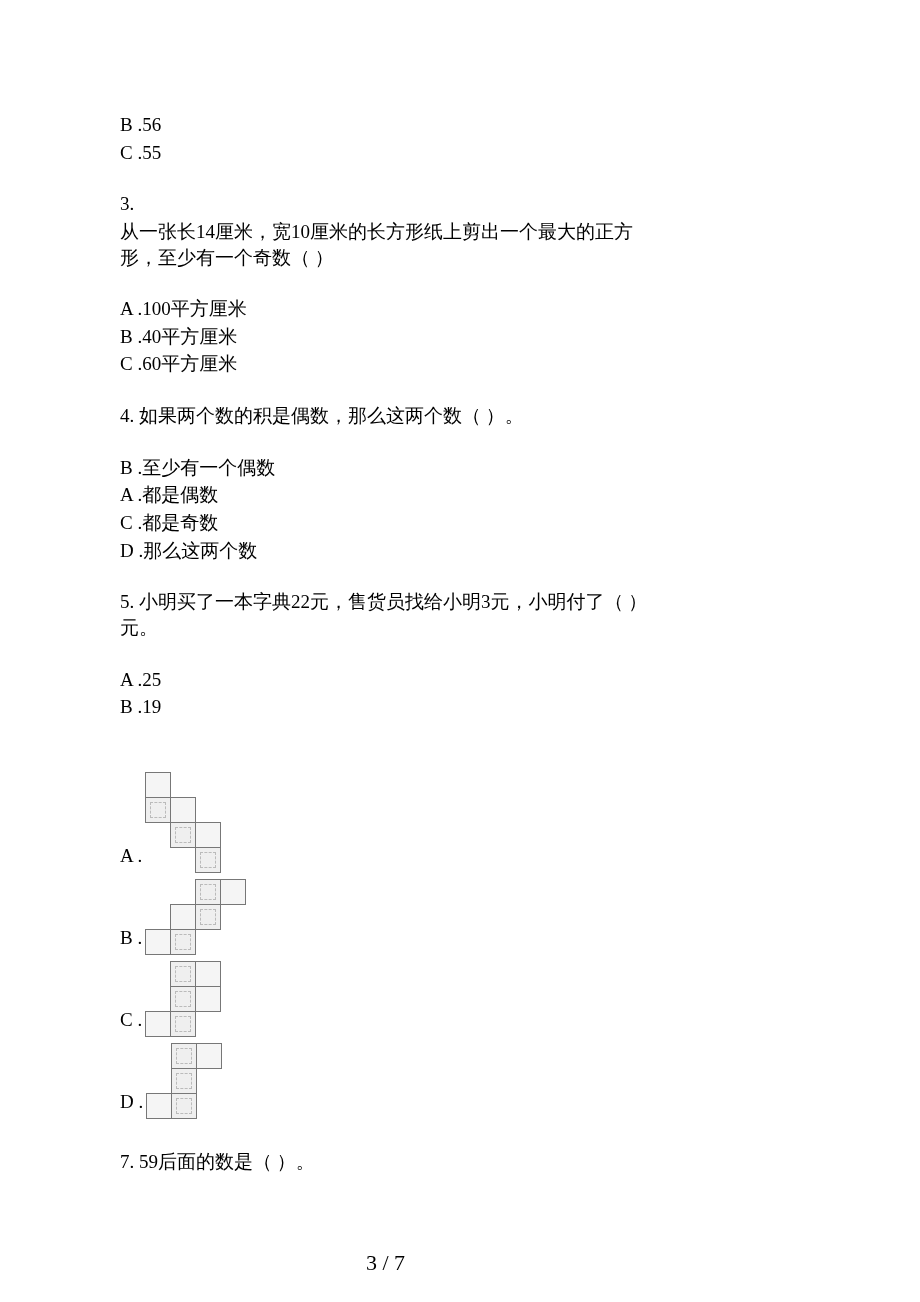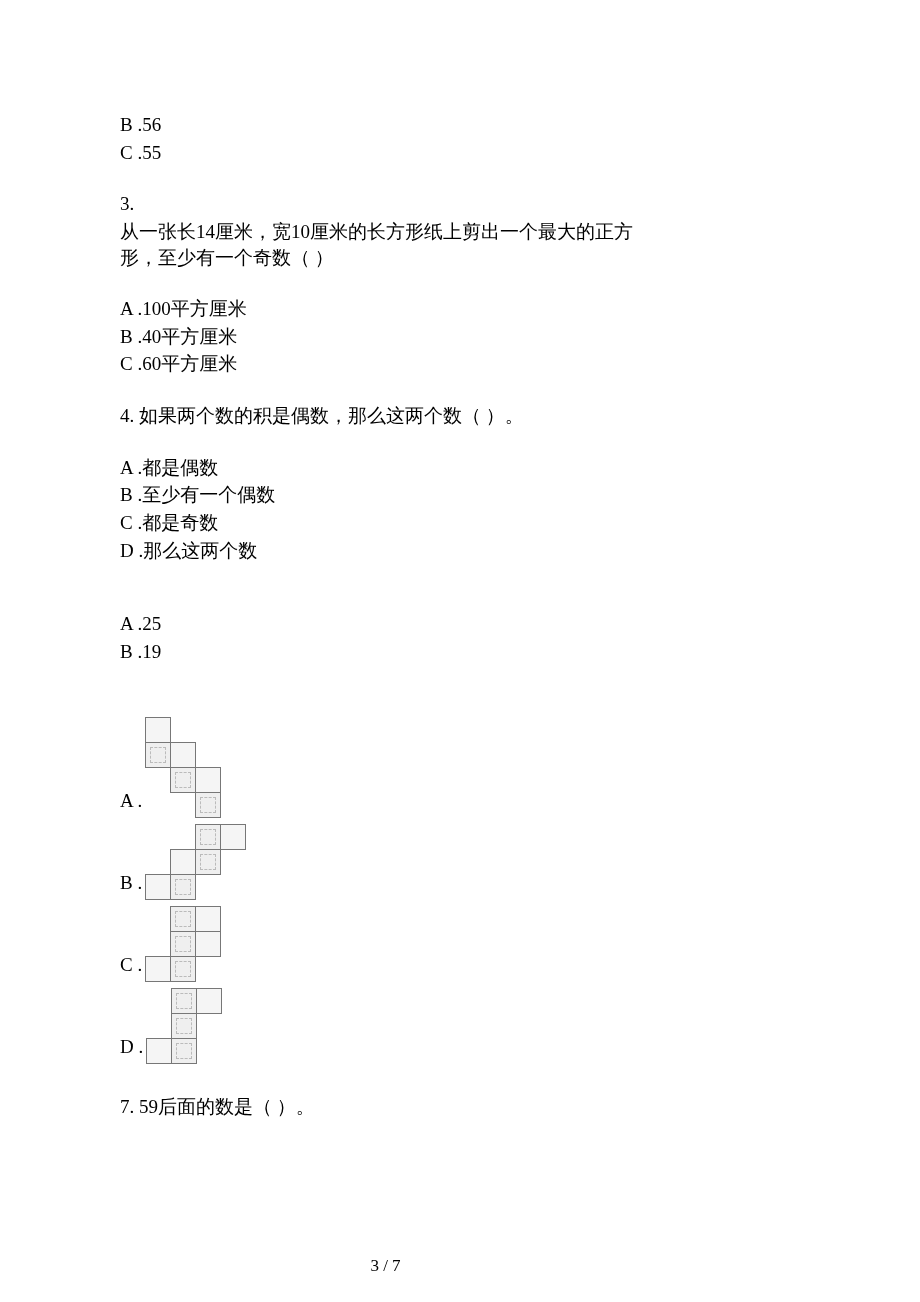--- a/index.html
+++ b/index.html
@@ -7,21 +7,21 @@
   .content{padding:110px 120px 0 120px}
   .line{margin:2px 0}
   .gap{height:22px}
   .opt-row{display:flex;align-items:flex-end;margin:6px 0}
   .opt-label{padding-bottom:4px;margin-right:3px}
   .net{border-collapse:collapse}
   .net td{width:22px;height:22px}
   .net td.c{border:1.5px solid #777;background:#f5f5f5}
   .net td.c.d{background:#efefef;position:relative}
   .net td.c.d::before{content:"";position:absolute;inset:4px;border:1px dashed #bbb}
-  .footer{position:absolute;bottom:24px;left:0;width:100%;text-align:center;font-size:17px}
+  .footer{position:absolute;bottom:24px;left:0;width:100%;text-align:center;font-size:22px}
 </style>
 </head>
 <body>
 
 <div class="page">
   <div class="content">
 
     <div class="line">B .56</div>
     <div class="line">C .55</div>
 
@@ -31,27 +31,28 @@
     <div class="line">从一张长14厘米，宽10厘米的长方形纸上剪出一个最大的正方形，至少有一个奇数（ ）</div>
     <div class="gap"></div>
     <div class="line">A .100平方厘米</div>
     <div class="line">B .40平方厘米</div>
     <div class="line">C .60平方厘米</div>
 
     <div class="gap"></div>
 
     <div class="line">4. 如果两个数的积是偶数，那么这两个数（ ）。</div>
     <div class="gap"></div>
+    <div class="line">B .至少有一个偶数</div>
     <div class="line">A .都是偶数</div>
-    <div class="line">B .至少有一个偶数</div>
     <div class="line">C .都是奇数</div>
     <div class="line">D .那么这两个数</div>
 
     <div class="gap"></div>
 
+    <div class="line">5. 小明买了一本字典22元，售货员找给小明3元，小明付了（ ）元。</div>
     <div class="gap"></div>
     <div class="line">A .25</div>
     <div class="line">B .19</div>
 
     <div class="gap"></div>
 
     <div class="gap"></div>
 
     <div class="opt-row">
       <span class="opt-label">A .</span>

